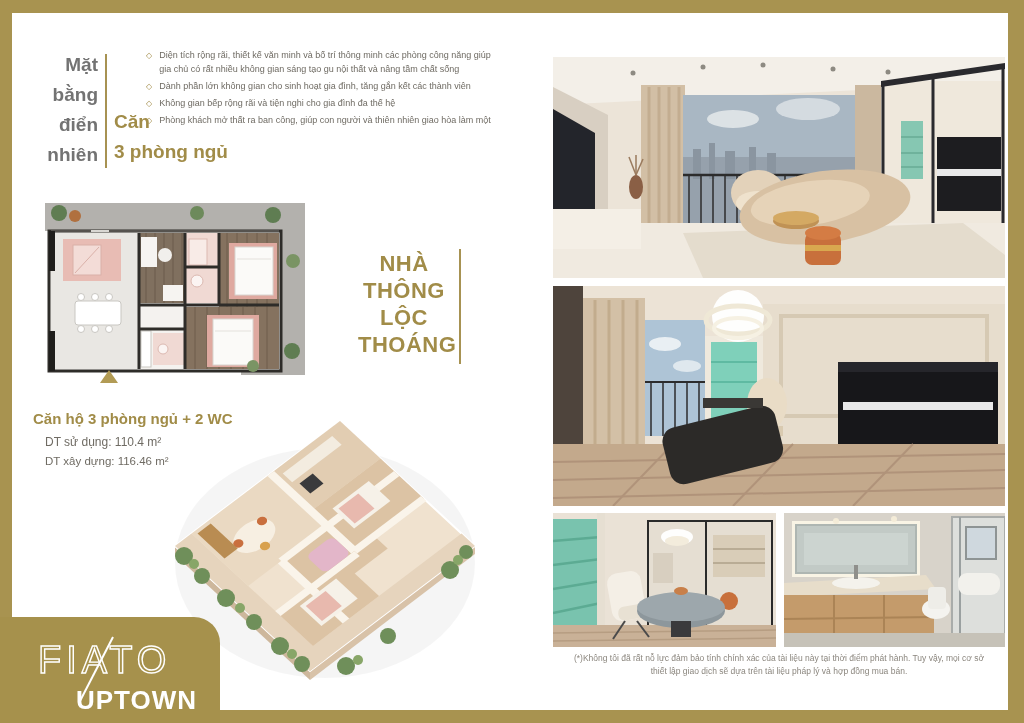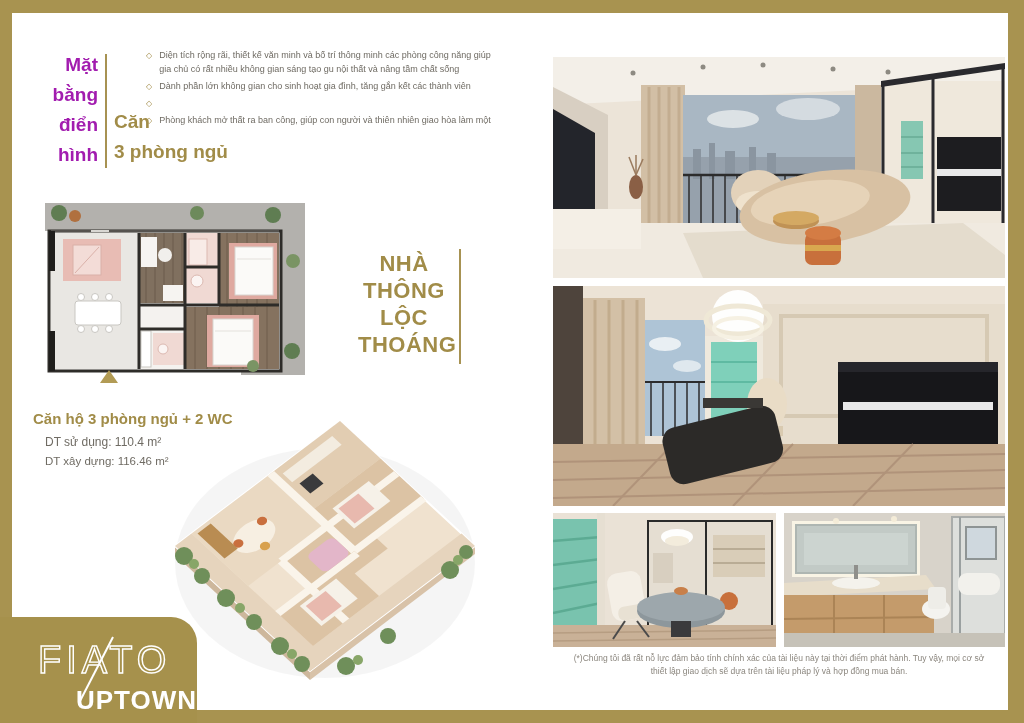--- a/index.html
+++ b/index.html
@@ -7,21 +7,21 @@
        font-family:"Liberation Sans", sans-serif;}
   .abs{position:absolute;}
   
   .bar{background:#a89350;}
   .frame-top{left:0;top:0;width:1024px;height:13px;}
   .frame-left{left:0;top:0;width:12px;height:723px;}
   .frame-right{left:1008px;top:0;width:16px;height:723px;}
   .frame-bottom{left:0;top:710px;width:1024px;height:13px;}
 
   
-  .title-left{left:20px;top:50px;width:78px;text-align:right;color:#a21caf;
+  .title-left{left:20px;top:50px;width:78px;text-align:right;color:#737373;
               font-weight:bold;font-size:19px;line-height:30px;}
   .vdivider{width:2px;background:#a79252;}
   .div1{left:105px;top:54px;height:114px;}
   .title-right{left:114px;top:107px;color:#a18c48;font-weight:bold;font-size:19px;line-height:30px;}
 
   .bullets{left:146px;top:49px;width:348px;list-style:none;margin:0;padding:0;}
   .bullets li{display:flex;gap:7px;margin-bottom:3px;color:#6f6b63;font-size:9px;line-height:1.55;}
   .diamond{color:#a79252;font-size:8px;line-height:14px;flex:0 0 auto;}
 
   
@@ -36,55 +36,56 @@
 
   
   .tri{left:100px;top:370px;width:0;height:0;border-left:9px solid transparent;
        border-right:9px solid transparent;border-bottom:13px solid #b29b55;}
 
   
   .footnote{left:553px;top:652px;width:452px;text-align:center;color:#8b867e;
             font-size:8.5px;line-height:13px;}
 
   
-  .logo-block{left:0;top:617px;width:197px;height:106px;background:#a6914c;
+  .logo-block{left:0;top:617px;width:220px;height:106px;background:#a6914c;
               border-top-right-radius:26px;}
   svg{display:block;}
 </style>
 </head>
 <body>
 
 <div class="abs bar frame-top"></div>
 <div class="abs bar frame-left"></div>
 <div class="abs bar frame-right"></div>
 <div class="abs bar frame-bottom"></div>
 
 <div class="abs title-left">
   <div>Mặt</div>
   <div>bằng</div>
   <div>điển</div>
-  <div>hình</div>
+  <div>nhiên</div>
 </div>
 <div class="abs vdivider div1"></div>
 <div class="abs title-right">
   <div>Căn</div>
   <div>3 phòng ngủ</div>
 </div>
 
 <ul class="abs bullets">
   <li>
       <span class="diamond">◇</span>
       <span>Diện tích rộng rãi, thiết kế văn minh và bố trí thông minh các phòng công năng giúp gia chủ có rất nhiều không gian sáng tạo gu nội thất và nâng tầm chất sống</span>
     </li>
   <li>
       <span class="diamond">◇</span>
       <span>Dành phần lớn không gian cho sinh hoạt gia đình, tăng gắn kết các thành viên</span>
     </li>
   <li>
       <span class="diamond">◇</span>
+      <span>Không gian bếp rộng rãi và tiện nghi cho gia đình đa thế hệ</span>
     </li>
   <li>
       <span class="diamond">◇</span>
       <span>Phòng khách mở thất ra ban công, giúp con người và thiên nhiên giao hòa làm một</span>
     </li>
 </ul>
 
 <div class="abs" style="left:45px;top:203px;">
 <svg width="260" height="172" viewBox="0 0 260 172">
   <rect x="0" y="0" width="260" height="28" fill="#b3b1ad"></rect>
@@ -450,21 +451,21 @@
   <rect x="70" y="52" width="4" height="14" fill="#8f8f8b"></rect>
   <ellipse cx="152" cy="96" rx="14" ry="10" fill="#f4f3ef"></ellipse>
   <rect x="144" y="74" width="18" height="22" rx="4" fill="#eeede8"></rect>
   <rect x="0" y="120" width="221" height="14" fill="#c6c2b8"></rect>
   <circle cx="52" cy="8" r="3" fill="#f4ecd8"></circle>
       <circle cx="110" cy="6" r="3" fill="#f4ecd8"></circle>
 </svg>
 </div>
 
 <div class="abs footnote">
-  <div>(*)Chúng tôi đã rất nỗ lực đảm bảo tính chính xác của tài liệu này tại thời điểm phát hành. Tuy vậy, mọi cơ sở</div>
+  <div>(*)Không tôi đã rất nỗ lực đảm bảo tính chính xác của tài liệu này tại thời điểm phát hành. Tuy vậy, mọi cơ sở</div>
   <div>thiết lập giao dịch sẽ dựa trên tài liệu pháp lý và hợp đồng mua bán.</div>
 </div>
 
 <div class="abs logo-block">
   <svg width="197" height="106" viewBox="0 0 197 106">
     <text x="38" y="56" font-family="Liberation Sans, sans-serif" font-size="38" letter-spacing="5" fill="none" stroke="#ffffff" stroke-width="1.4">FIATO</text>
     <line x1="113" y1="20" x2="80" y2="84" stroke="#ffffff" stroke-width="2"></line>
     <text x="76" y="92" font-family="Liberation Sans, sans-serif" font-size="26" font-weight="bold" letter-spacing="1" fill="#ffffff">UPTOWN</text>
   </svg>
 

